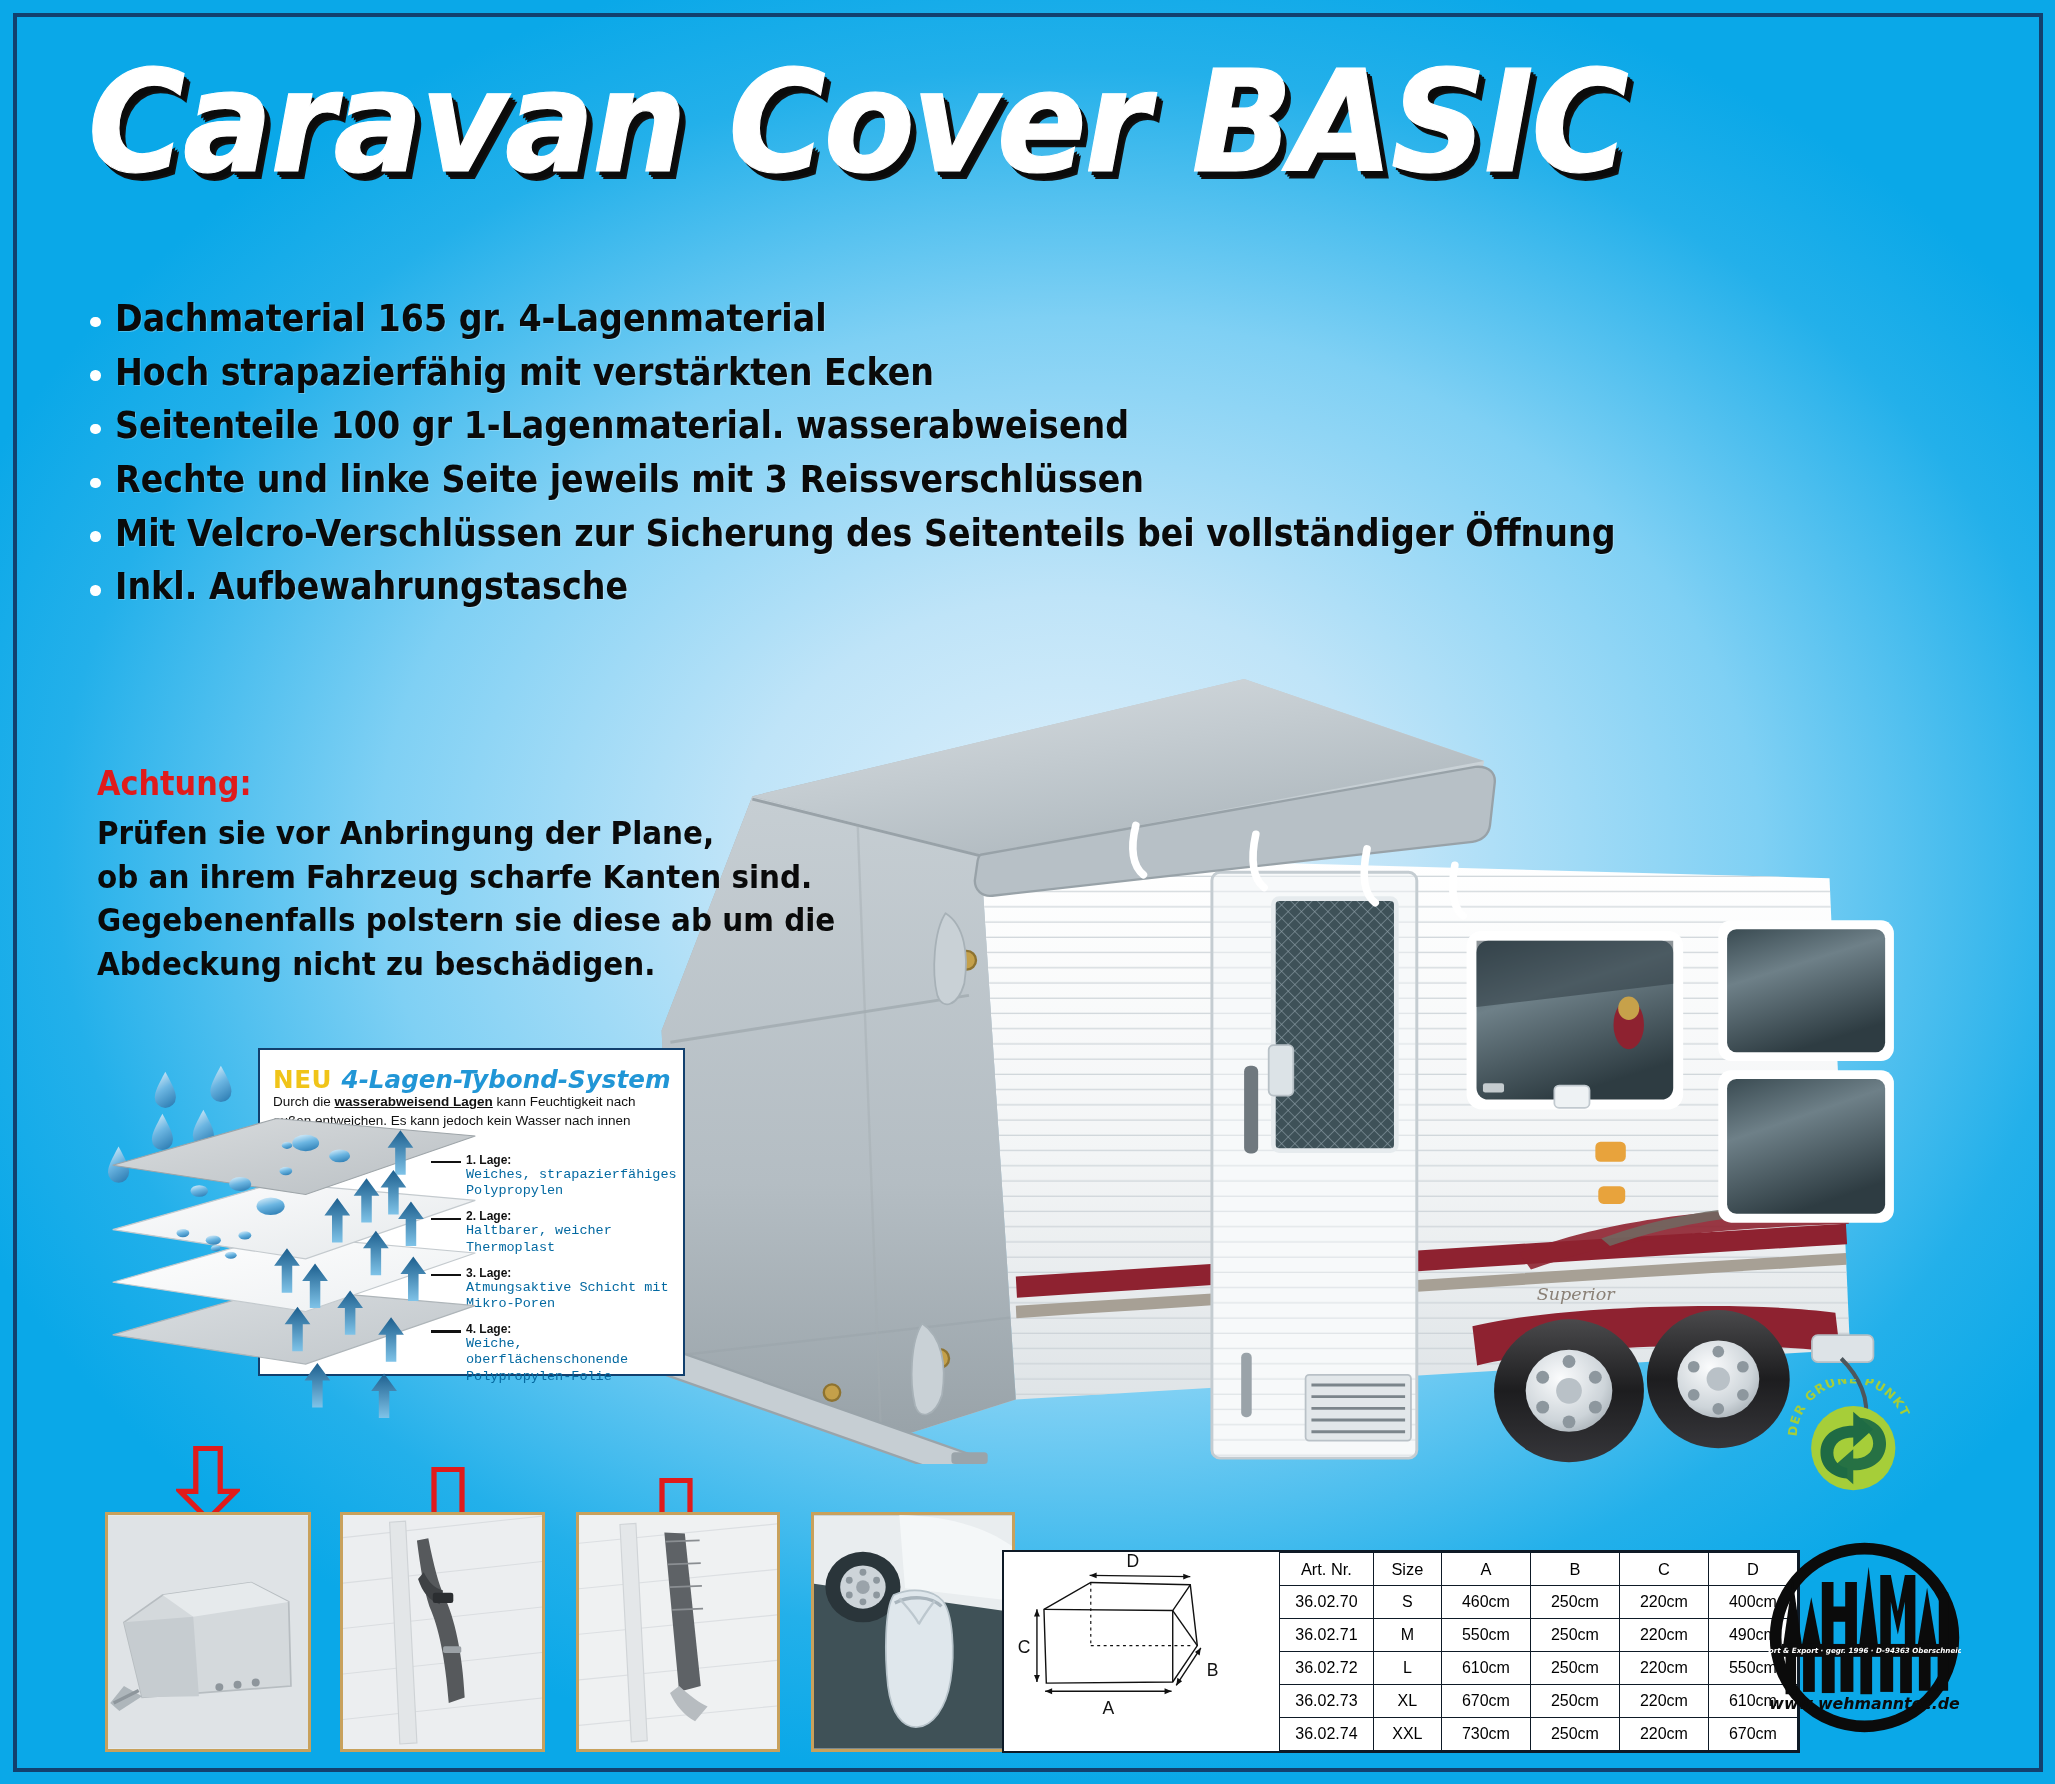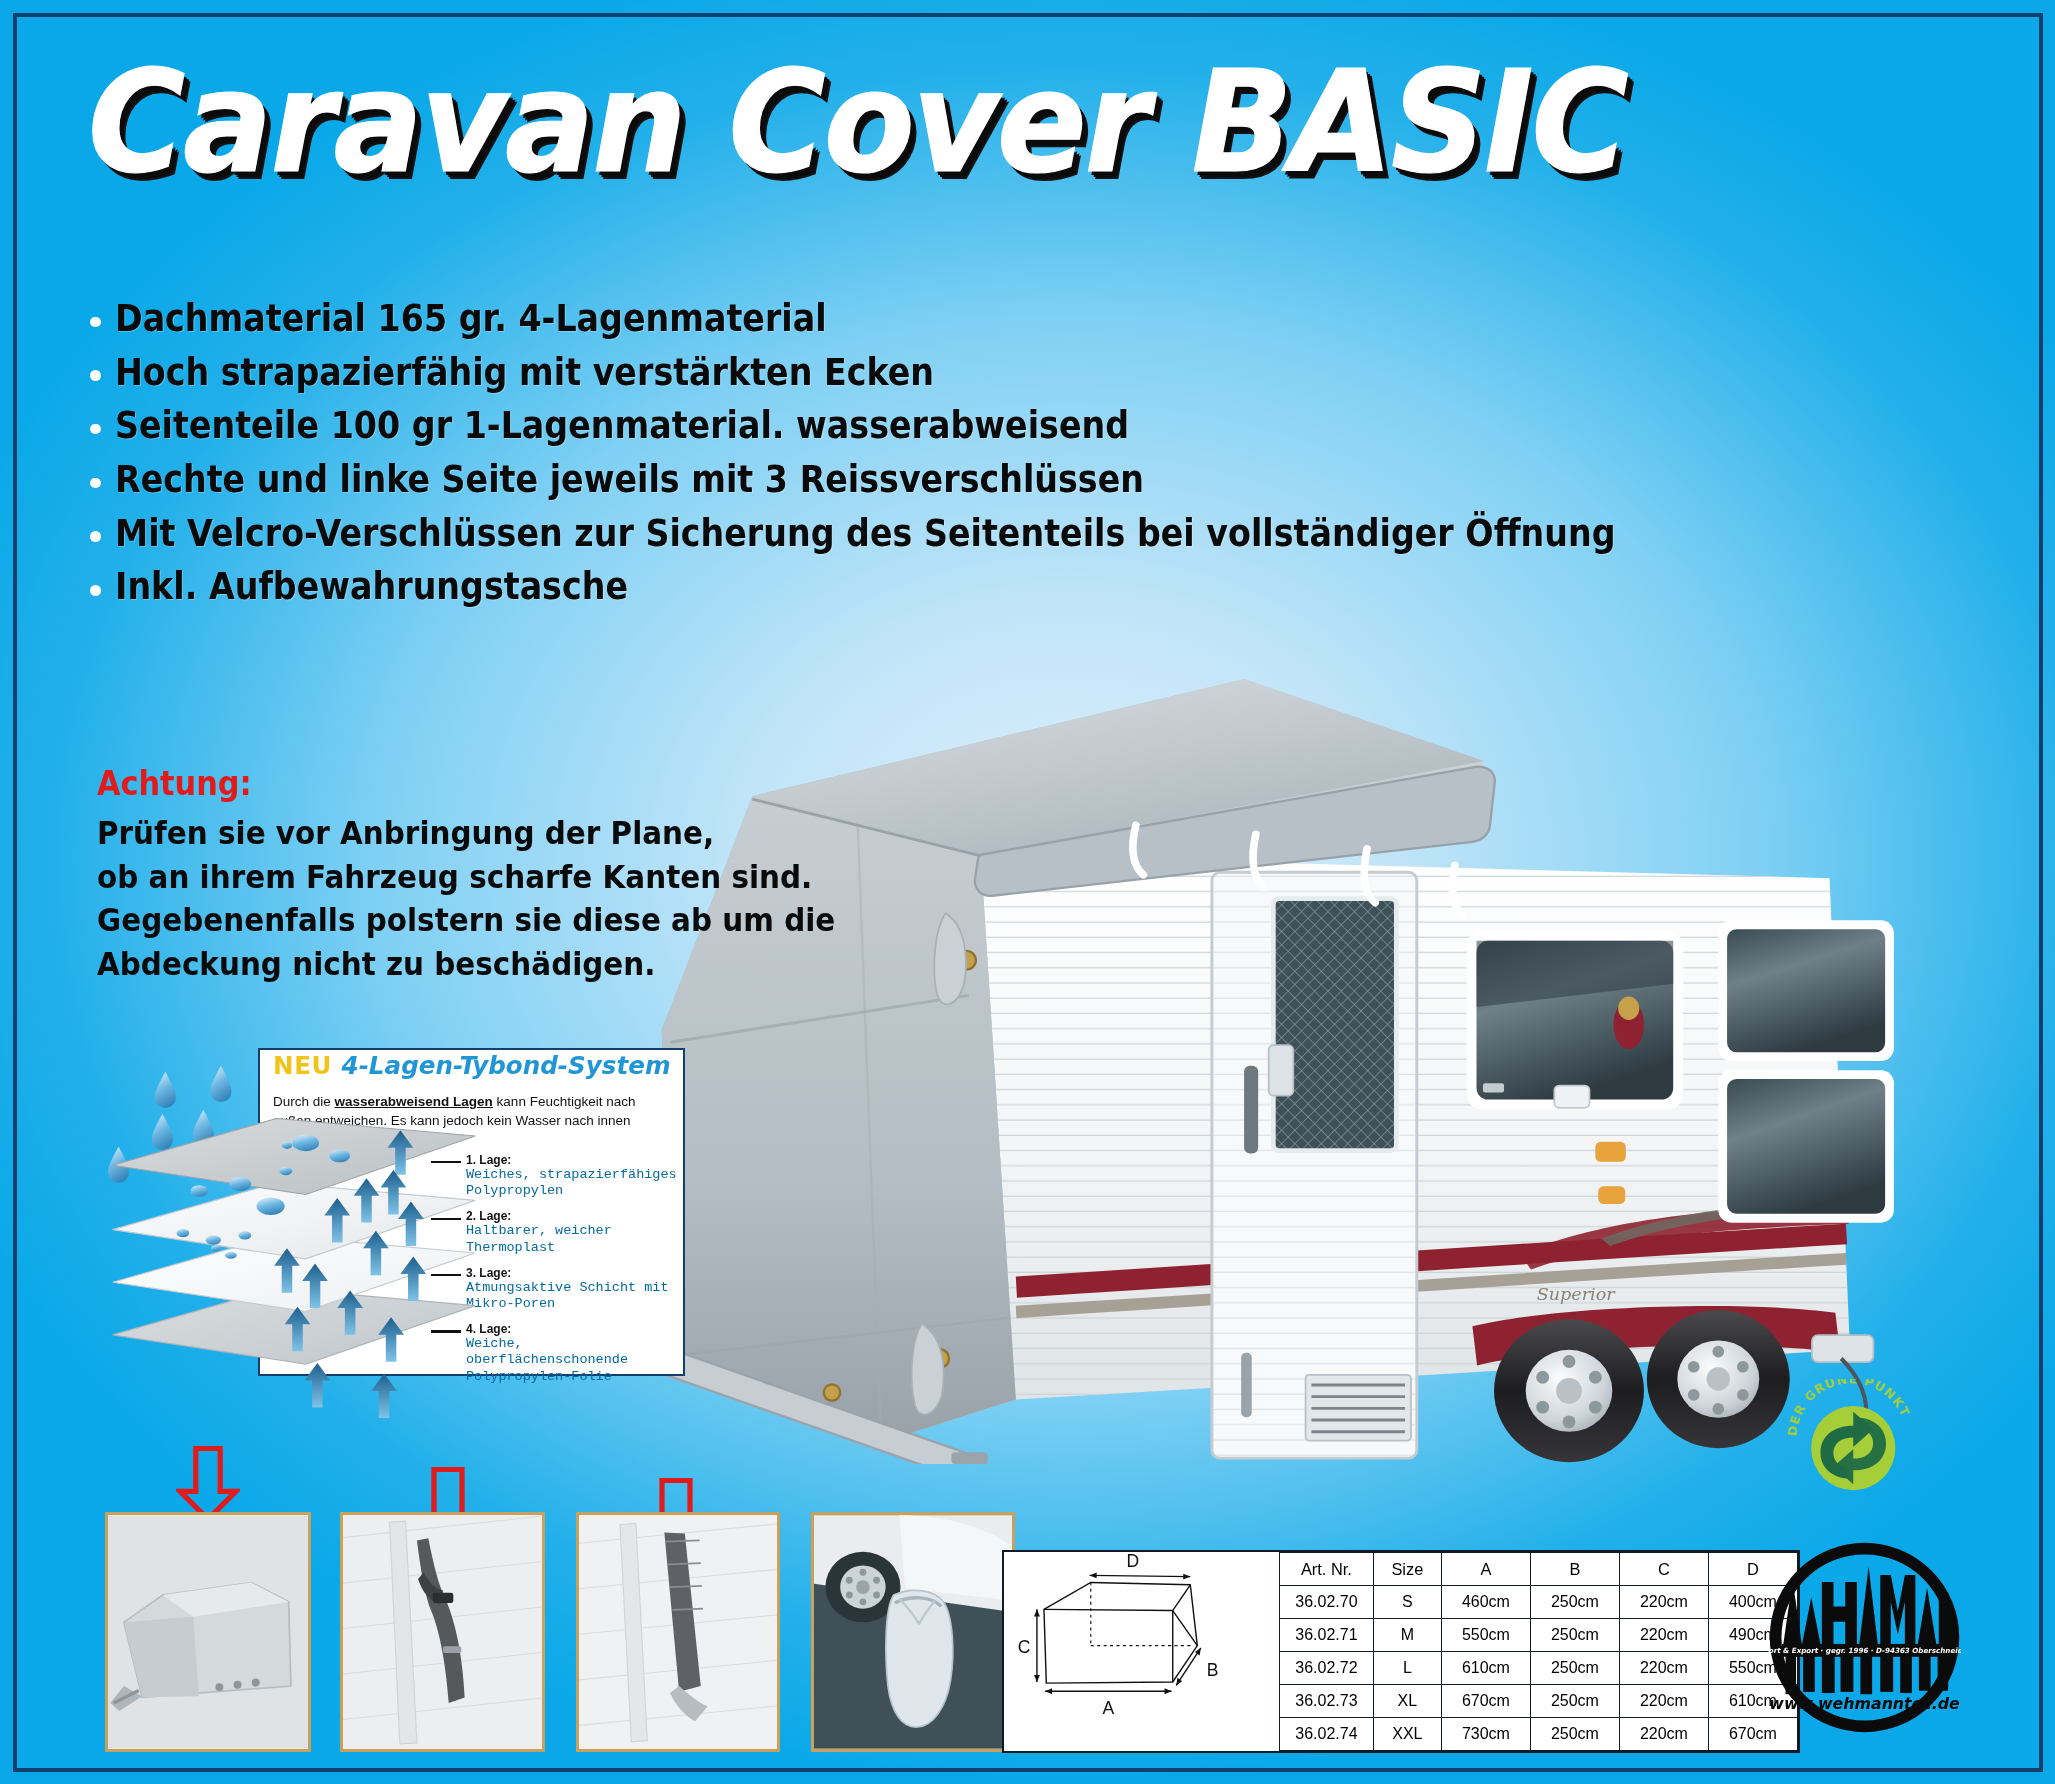--- a/index.html
+++ b/index.html
@@ -112,21 +112,21 @@
     width: 586px; height: 386px;
     z-index: 18;
   }
   .ld-panel {
     position: absolute; left: 157px; top: 0px;
     width: 427px; height: 328px;
     background: #ffffff;
     border: 2.9px solid #12406e;
   }
   .ld-title {
-    position: absolute; left: 13px; top: 1px;
+    position: absolute; left: 13px; top: 15px;
     white-space: nowrap;
   }
   .ld-neu {
     font-family: "DejaVu Sans", sans-serif;
     font-size: 24.6px; font-weight: bold;
     color: #f0c419;
     letter-spacing: 0.6px;
   }
   .ld-sys {
     font-family: "DejaVu Sans", sans-serif;

